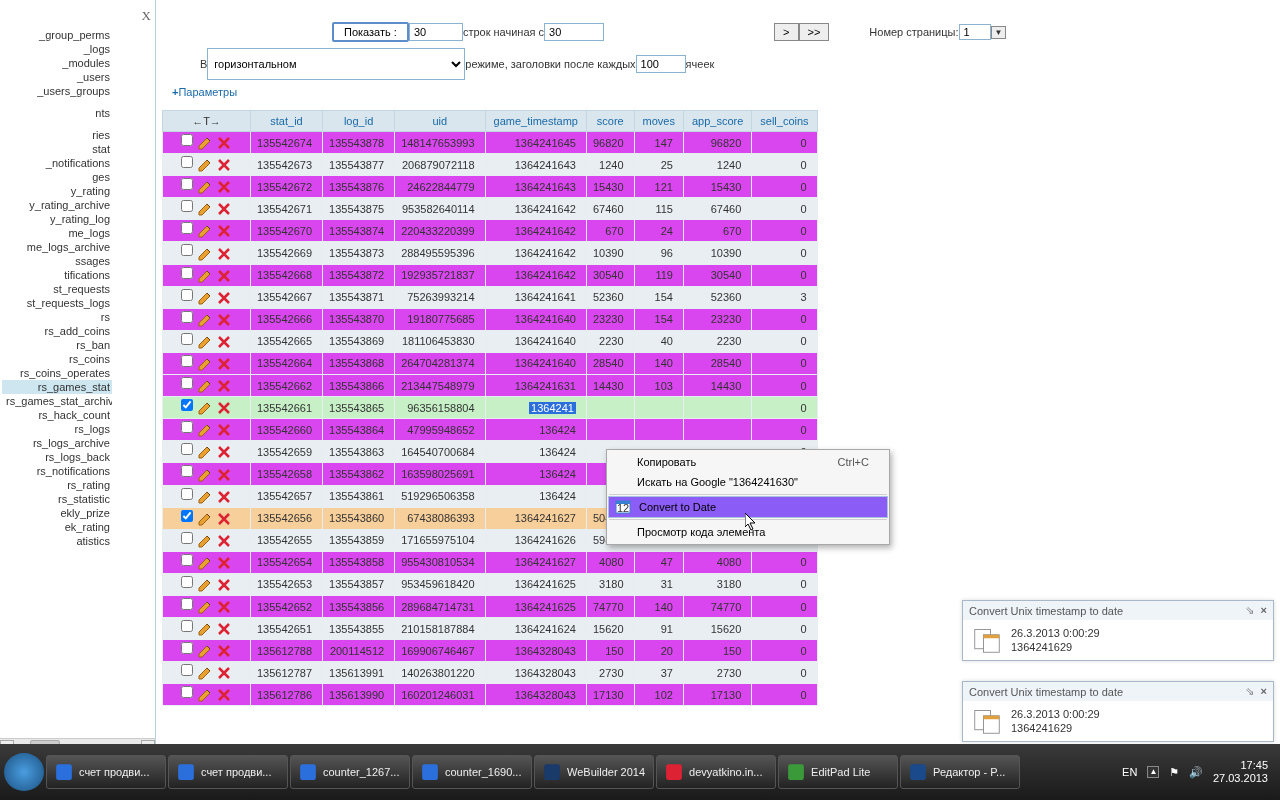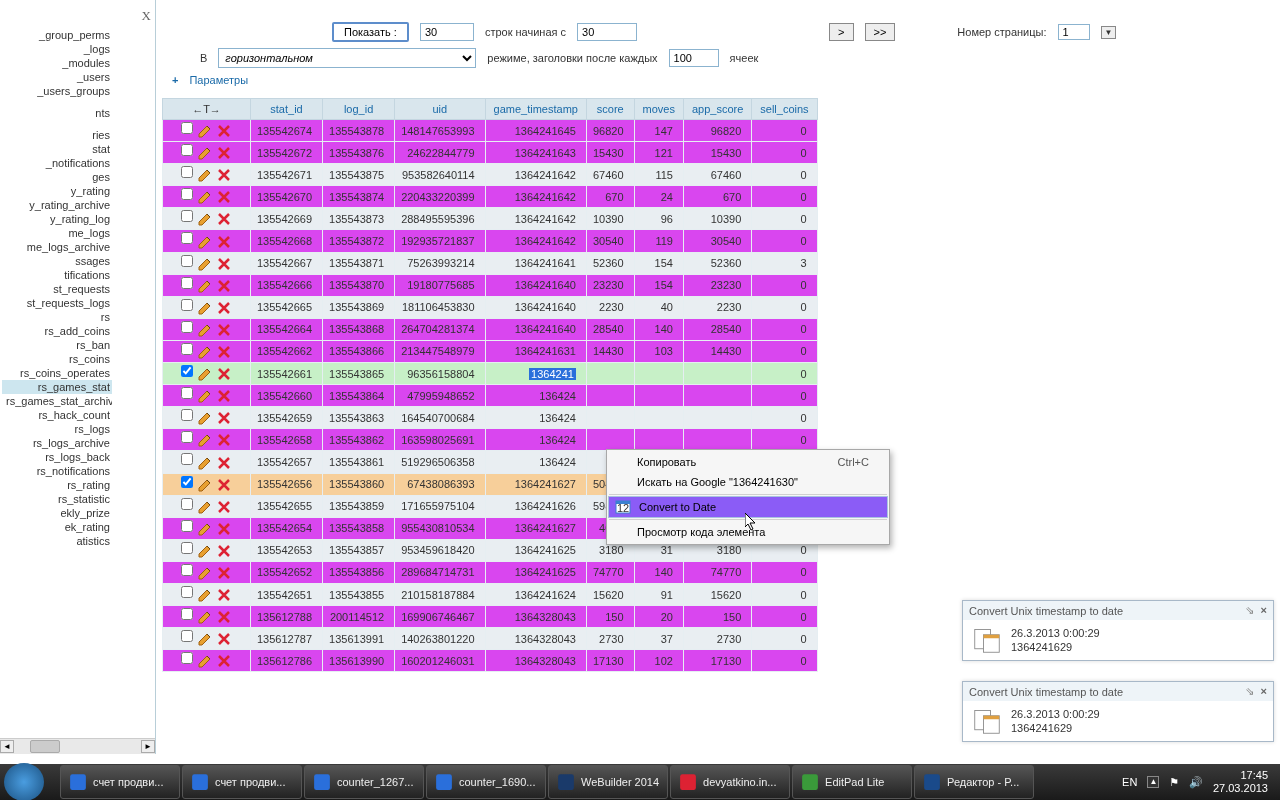--- a/index.html
+++ b/index.html
@@ -13,26 +13,26 @@
 .tree-item.sel { background: #cde6ef; }
 .tree-scroll { position: absolute; bottom: 0; left: 0; right: 0; height: 16px; background: #e9e9e9; border-top: 1px solid #ccc; }
 .tree-scroll-thumb { position: absolute; left: 30px; top: 1px; width: 30px; height: 13px; background: #ccc; border: 1px solid #aaa; border-radius: 2px; }
 .tree-scroll-btn { position: absolute; top: 1px; width: 14px; height: 13px; background: #eee; border: 1px solid #aaa; font-size: 8px; text-align: center; line-height: 11px; }
 .tree-scroll-btn.l { left: 0; }
 .tree-scroll-btn.r { right: 0; }
 
 
 .main { position: absolute; left: 156px; top: 0; right: 0; height: 754px; }
 .toolbar { padding: 22px 6px 6px 6px; }
-.toolbar-row { display: flex; align-items: center; gap: 11px; margin-bottom: 6px; color: #333; padding-left: 10px; }
+.toolbar-row { display: flex; align-items: center; gap: 0; margin-bottom: 6px; color: #333; padding-left: 10px; }
 .btn { border: 2px solid #5d8dcb; background: #fff; padding: 2px 10px; color: #000; cursor: pointer; border-radius: 2px; }
 .input-sm { border: 1px solid #8bb3cf; padding: 2px 4px; width: 54px; background: #fff; }
 .input-md { border: 1px solid #8bb3cf; padding: 2px 4px; width: 60px; }
 .input-lg { border: 1px solid #8bb3cf; padding: 2px 4px; width: 50px; }
-.select { border: 1px solid #8bb3cf; padding: 2px 2px; background: #fff; font-style: italic; }
+.select { border: 1px solid #8bb3cf; padding: 8px 2px; background: #fff; }
 .select.wide { width: 258px; }
 .select.sort { width: 230px; }
 .nav-btn { border: 1px solid #888; background: #eee; padding: 2px 8px; cursor: pointer; }
 .page-select { border: 1px solid #8bb3cf; padding: 1px 4px; width: 32px; }
 .link { color: #1a6aa8; cursor: pointer; }
 .plus { color: #1a6aa8; font-weight: bold; }
 
 
 .grid { position: relative; margin-left: 6px; border-collapse: collapse; }
 .grid th { background: #d9e6ed; border: 1px solid #c4d6e0; padding: 4px 8px; font-weight: normal; color: #1a6aa8; cursor: pointer; text-align: center; }
@@ -63,21 +63,21 @@
 .notif2 { top: 681px; }
 .notif-hdr { display: flex; align-items: center; background: #eef4f8; padding: 3px 6px; color: #555; }
 .notif-hdr .sp { margin-left: auto; display: flex; gap: 6px; }
 .notif-body { display: flex; align-items: center; gap: 10px; padding: 6px 10px; }
 .notif-icon { width: 28px; height: 28px; }
 .notif-txt { display: flex; flex-direction: column; gap: 2px; color: #333; font-size: 12px; }
 .x-btn { cursor: pointer; color: #666; font-weight: bold; }
 .pin-btn { cursor: pointer; color: #888; }
 
 
-.taskbar { position: absolute; left: 0; bottom: 0; right: 0; height: 36px; background: linear-gradient(#3a3a3a,#1a1a1a); display: flex; align-items: center; gap: 16px; padding: 0 4px; color: #fff; }
+.taskbar { position: absolute; left: 0; bottom: 0; right: 0; height: 56px; background: linear-gradient(#3a3a3a,#1a1a1a); display: flex; align-items: center; gap: 2px; padding: 0 4px; color: #fff; }
 .start { width: 40px; height: 38px; background: radial-gradient(circle,#4a9de0,#1a5080); border-radius: 50%; }
 .task { display: flex; align-items: center; gap: 6px; height: 34px; padding: 0 8px; border: 1px solid #555; background: linear-gradient(#555,#222); border-radius: 3px; min-width: 120px; max-width: 136px; color: #eee; font-size: 11px; overflow: hidden; white-space: nowrap; }
 .task .ticon { width: 18px; height: 18px; flex-shrink: 0; }
 .tray { margin-left: auto; display: flex; align-items: center; gap: 10px; padding-right: 8px; font-size: 11px; }
 .tray .clock { text-align: right; line-height: 1.2; }
 .chev { width: 12px; height: 12px; border: 1px solid #888; background: #333; font-size: 8px; text-align: center; line-height: 10px; }
 
 .cursor { position: absolute; left: 745px; top: 513px; z-index: 60; pointer-events: none; }
 </style>
 </head>
@@ -184,20 +184,36 @@
               </svg></span></td>
           <td>135542674</td>
           <td>135543878</td>
           <td>148147653993</td>
           <td>1364241645</td>
           <td>96820</td>
           <td>147</td>
           <td>96820</td>
           <td>0</td>
         </tr>
+        <tr class="even">
+          <td class="tools"><input type="checkbox" class="chk" style=""> <span class="ico-edit"><svg viewBox="0 0 16 16">
+                <path d="M2 11 L10 3 L13 6 L5 14 L2 14 Z" fill="#e8a030" stroke="#a06010"></path>
+                <path d="M10 3 L13 6" stroke="#604010"></path>
+              </svg></span> <span class="ico-del"><svg viewBox="0 0 16 16">
+                <path d="M3 3 L13 13 M13 3 L3 13" stroke="#d23" stroke-width="2.5"></path>
+              </svg></span></td>
+          <td>135542673</td>
+          <td>135543877</td>
+          <td>206879072118</td>
+          <td>1364241643</td>
+          <td>1240</td>
+          <td>25</td>
+          <td>1240</td>
+          <td>0</td>
+        </tr>
         <tr class="odd">
           <td class="tools"><input type="checkbox" class="chk" style=""> <span class="ico-edit"><svg viewBox="0 0 16 16">
                 <path d="M2 11 L10 3 L13 6 L5 14 L2 14 Z" fill="#e8a030" stroke="#a06010"></path>
                 <path d="M10 3 L13 6" stroke="#604010"></path>
               </svg></span> <span class="ico-del"><svg viewBox="0 0 16 16">
                 <path d="M3 3 L13 13 M13 3 L3 13" stroke="#d23" stroke-width="2.5"></path>
               </svg></span></td>
           <td>135542672</td>
           <td>135543876</td>
           <td>24622844779</td>

